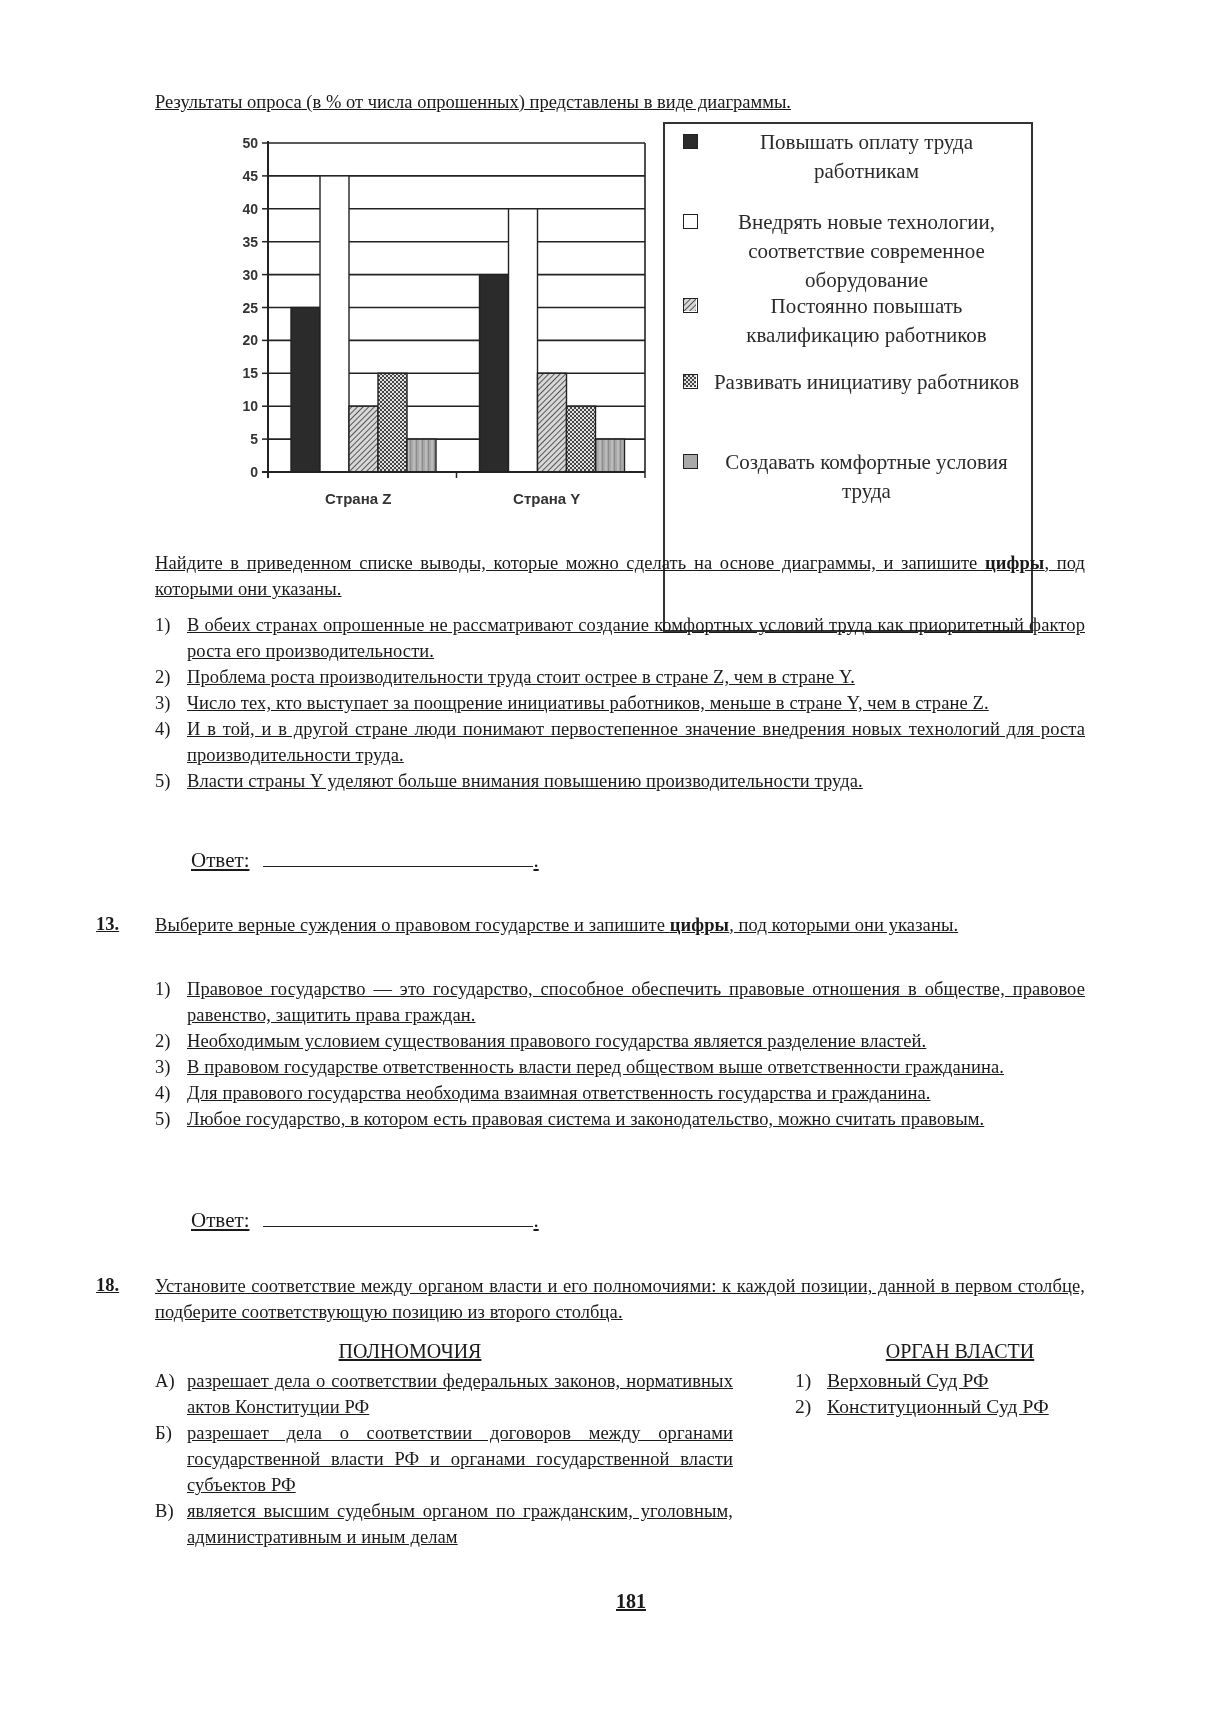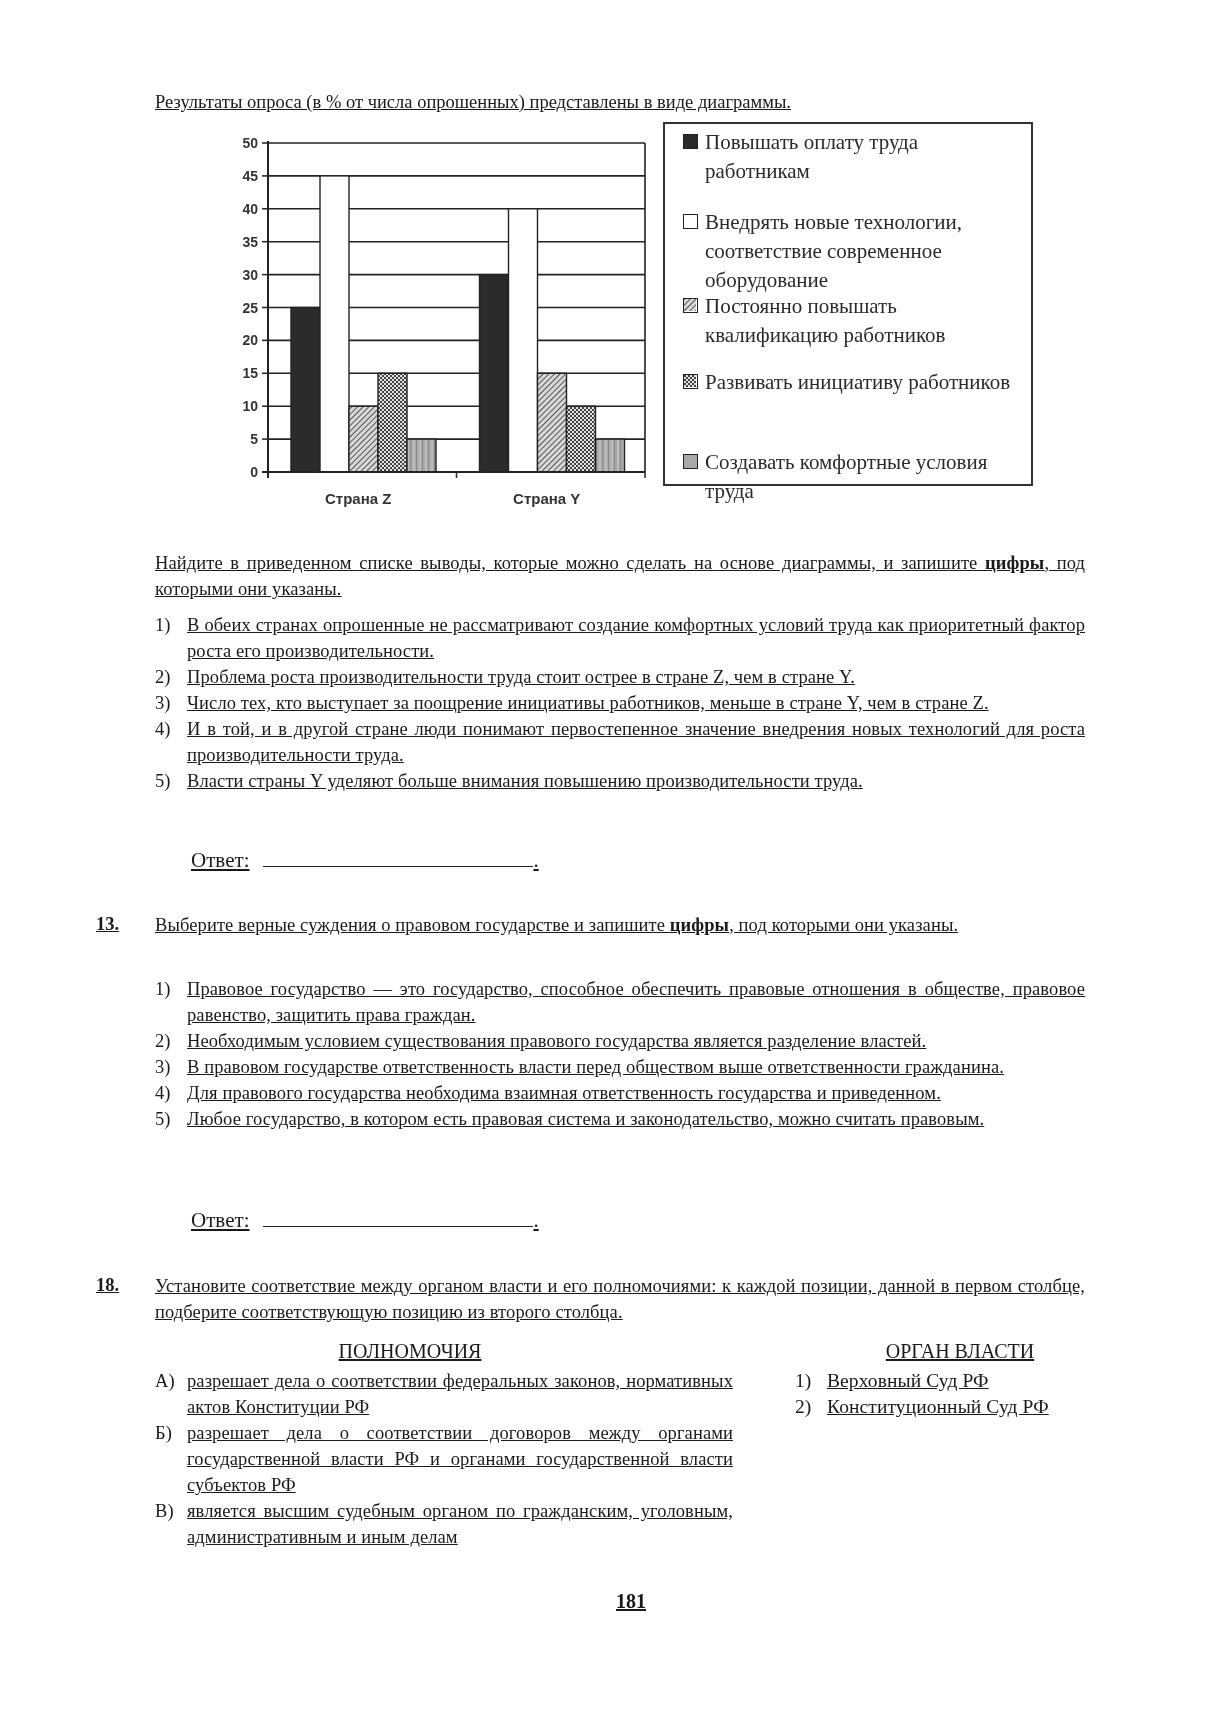--- a/index.html
+++ b/index.html
@@ -12,22 +12,22 @@
   .txt { font-size: 18.5px; line-height: 26px; letter-spacing: 0.1px; }
   .intro { left: 155px; top: 92px; font-size: 18.5px; }
 
   
   #chart-svg { position: absolute; left: 220px; top: 125px; }
   .axis-tick-label { font-family: "Liberation Sans", "DejaVu Sans", sans-serif; font-size: 14px; font-weight: bold; fill: #333; }
   .cat-label { font-family: "Liberation Sans", "DejaVu Sans", sans-serif; font-size: 15px; font-weight: bold; fill: #333; }
 
   
   .legend {
-    position: absolute; left: 663px; top: 122px; width: 370px; height: 364px;
-    border: 2px solid #333; box-sizing: border-box;
+    position: absolute; left: 663px; top: 122px; width: 370px; height: 510px;
+    border: 2px solid #333; box-sizing: border-box; text-align: center;
   }
   .legend-item { position: absolute; left: 18px; width: 345px; font-size: 21px; line-height: 29px; color: #2a2a2a; }
   .legend-swatch {
     position: absolute; left: 0; top: 6px; width: 15px; height: 15px;
     border: 1.5px solid #222; box-sizing: border-box;
   }
   .legend-text { display: block; padding-left: 22px; }
 
   
   .q-block { left: 155px; width: 930px; text-align: justify; }
@@ -168,21 +168,21 @@
 
 <div class="abs qnum" style="top:914px">13.</div>
 <div class="abs txt q-block" style="top:912px">
   <span>Выберите верные суждения о правовом государстве и запишите </span><u class="bold">цифры</u><span>, под которыми они указаны.</span>
 </div>
 
 <div class="abs txt q-block" style="top:976px">
   <div class="list-item"><span class="list-num">1)</span><span>Правовое государство — это государство, способное обеспечить правовые отношения в обществе, правовое равенство, защитить права граждан.</span></div>
   <div class="list-item"><span class="list-num">2)</span><span>Необходимым условием существования правового государства является разделение властей.</span></div>
   <div class="list-item"><span class="list-num">3)</span><span>В правовом государстве ответственность власти перед обществом выше ответственности гражданина.</span></div>
-  <div class="list-item"><span class="list-num">4)</span><span>Для правового государства необходима взаимная ответственность государства и приведенном.</span></div>
+  <div class="list-item"><span class="list-num">4)</span><span>Для правового государства необходима взаимная ответственность государства и гражданина.</span></div>
   <div class="list-item"><span class="list-num">5)</span><span>Любое государство, в котором есть правовая система и законодательство, можно считать правовым.</span></div>
 </div>
 
 <div class="abs answer-row" style="top:1208px">
   <span>Ответ:</span><span class="answer-line"></span>.
 </div>
 
 <div class="abs qnum" style="top:1275px">18.</div>
 <div class="abs txt q-block" style="top:1273px">Установите соответствие между органом власти и его полномочиями: к каждой позиции, данной в первом столбце, подберите соответствующую позицию из второго столбца.</div>
 

